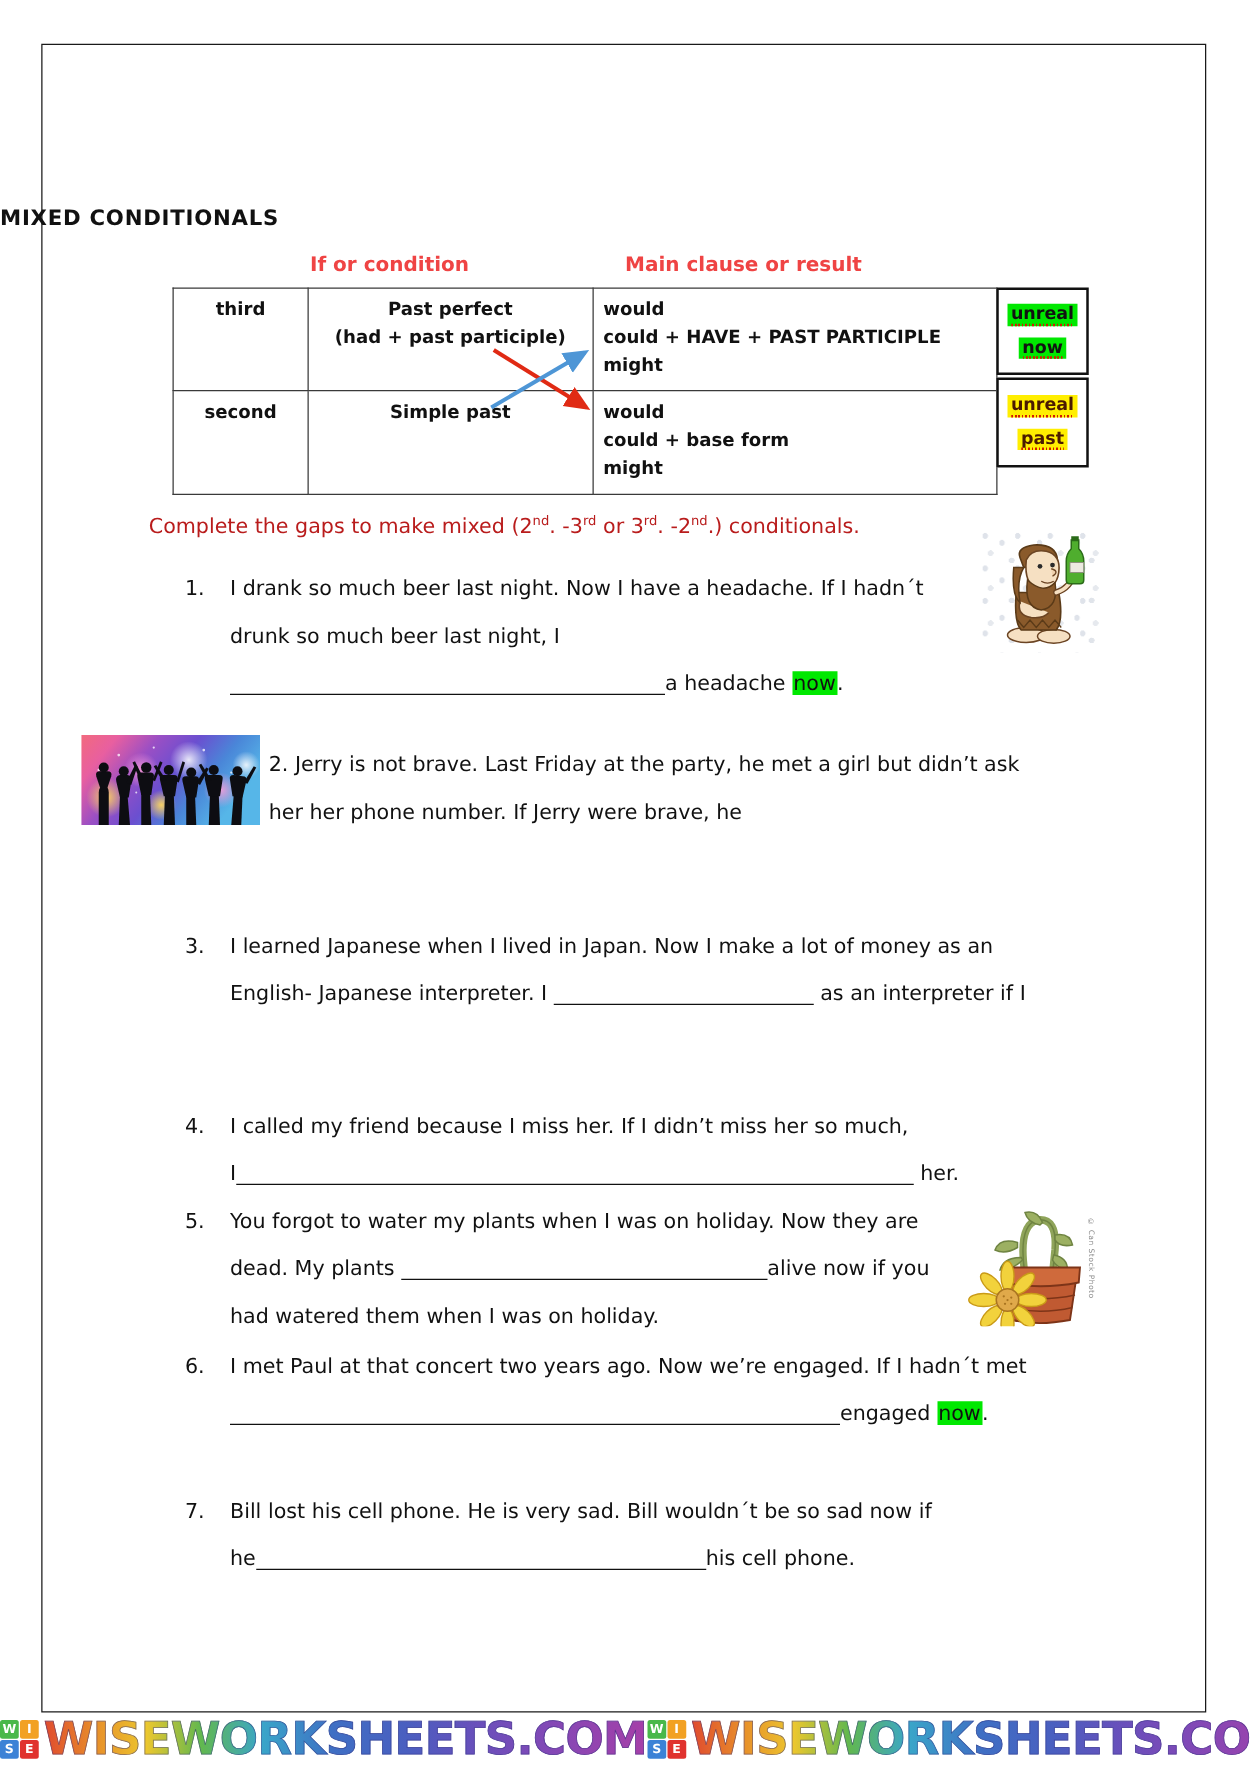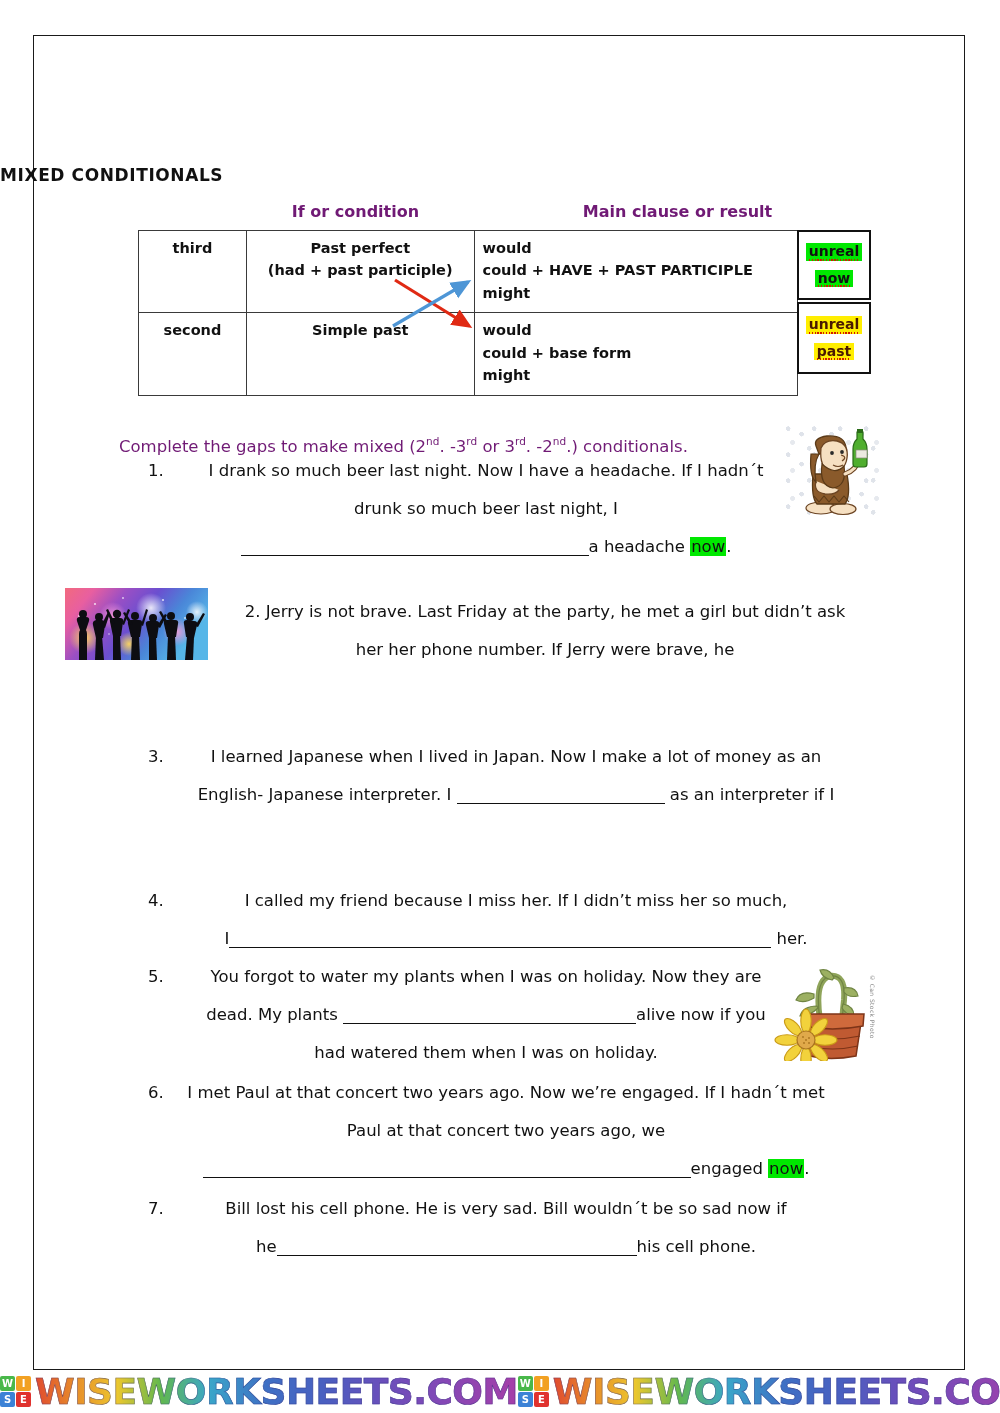--- a/index.html
+++ b/index.html
@@ -41,22 +41,21 @@
     letter-spacing: 0.6px;
     color: #111;
   }
 
   
   .col-caption {
     position: absolute;
     top: 202px;
     font-size: 16px;
     font-weight: bold;
-    color: #701a75;
-    text-align: center;
+    color: #ef4444;
   }
   #caption-if     { left: 248px; width: 215px; }
   #caption-main   { left: 500px; width: 355px; }
 
   
   #grammar-table {
     position: absolute;
     left: 138px;
     top: 230px;
     width: 660px;
@@ -119,41 +118,41 @@
     left: 3px; right: 3px; bottom: 0px;
     height: 2px;
     background: repeating-linear-gradient(90deg,
       #d21a00 0px, #d21a00 1.4px, transparent 1.4px, transparent 2.8px);
   }
 
   
   #instruction {
     position: absolute;
     left: 119px;
-    top: 435px;
+    top: 411px;
     font-size: 16.5px;
-    color: #701a75;
+    color: #b91c1c;
     white-space: nowrap;
   }
   #instruction sup { font-size: 10.5px; vertical-align: super; }
 
   
   .item {
     position: absolute;
     font-size: 16.5px;
     line-height: 38px;
     color: #111;
   }
   .item-num {
     position: absolute;
     left: 0;
     width: 26px;
     text-align: left;
   }
-  .item-body { margin-left: 36px; text-align: center; }
+  .item-body { margin-left: 36px; }
   .item-line { white-space: nowrap; }
 
   .blank {
     display: inline-block;
     border-bottom: 1.6px solid #111;
     vertical-align: -4px;
     height: 18px;
   }
 
   .hl-now-inline {
@@ -365,21 +364,20 @@
         <span>dead. My plants </span><span class="blank" style="width:293px"></span><span>alive now if you</span>
       </div>
       <div class="item-line">had watered them when I was on holiday.</div>
     </div>
   </div>
 
   <div class="item" id="item-6">
     <span class="item-num">6.</span>
     <div class="item-body">
       <div class="item-line">I met Paul at that concert two years ago. Now we’re engaged. If I hadn´t met</div>
-      <div class="item-line">Paul at that concert two years ago, we</div>
       <div class="item-line">
         <span class="blank" style="width:488px"></span><span>engaged </span><span class="hl-now-inline">now</span><span>.</span>
       </div>
     </div>
   </div>
 
   <div class="item" id="item-7">
     <span class="item-num">7.</span>
     <div class="item-body">
       <div class="item-line">Bill lost his cell phone. He is very sad. Bill wouldn´t be so sad now if</div>

